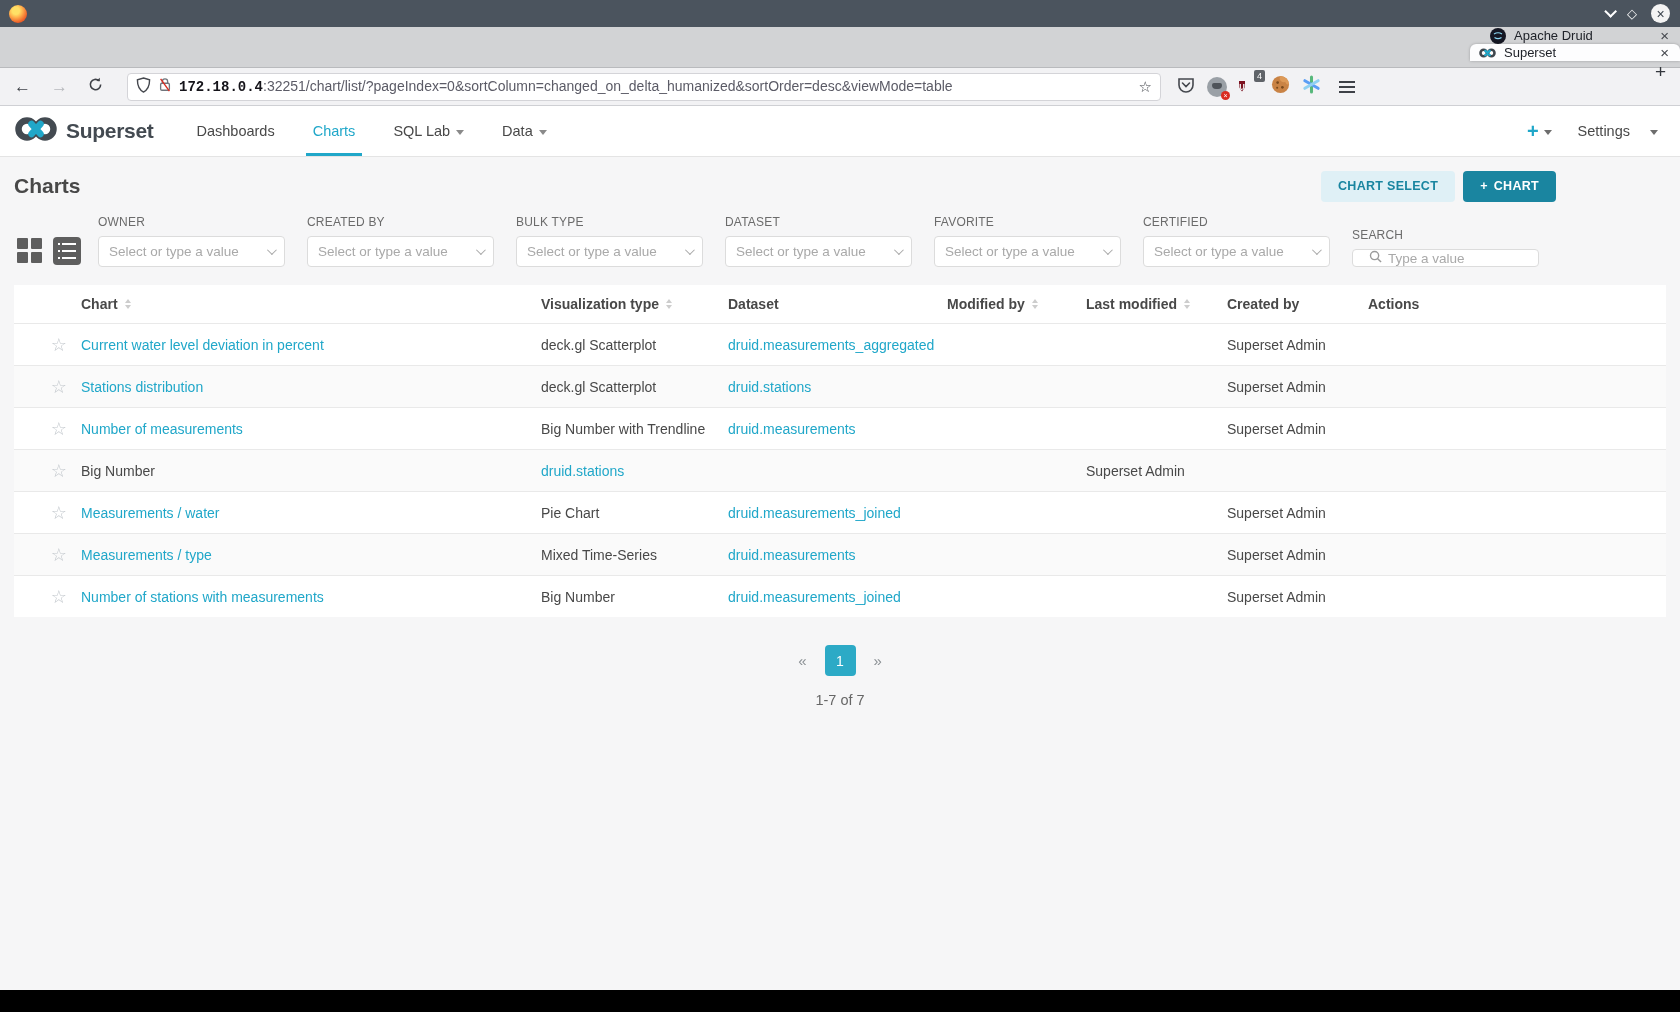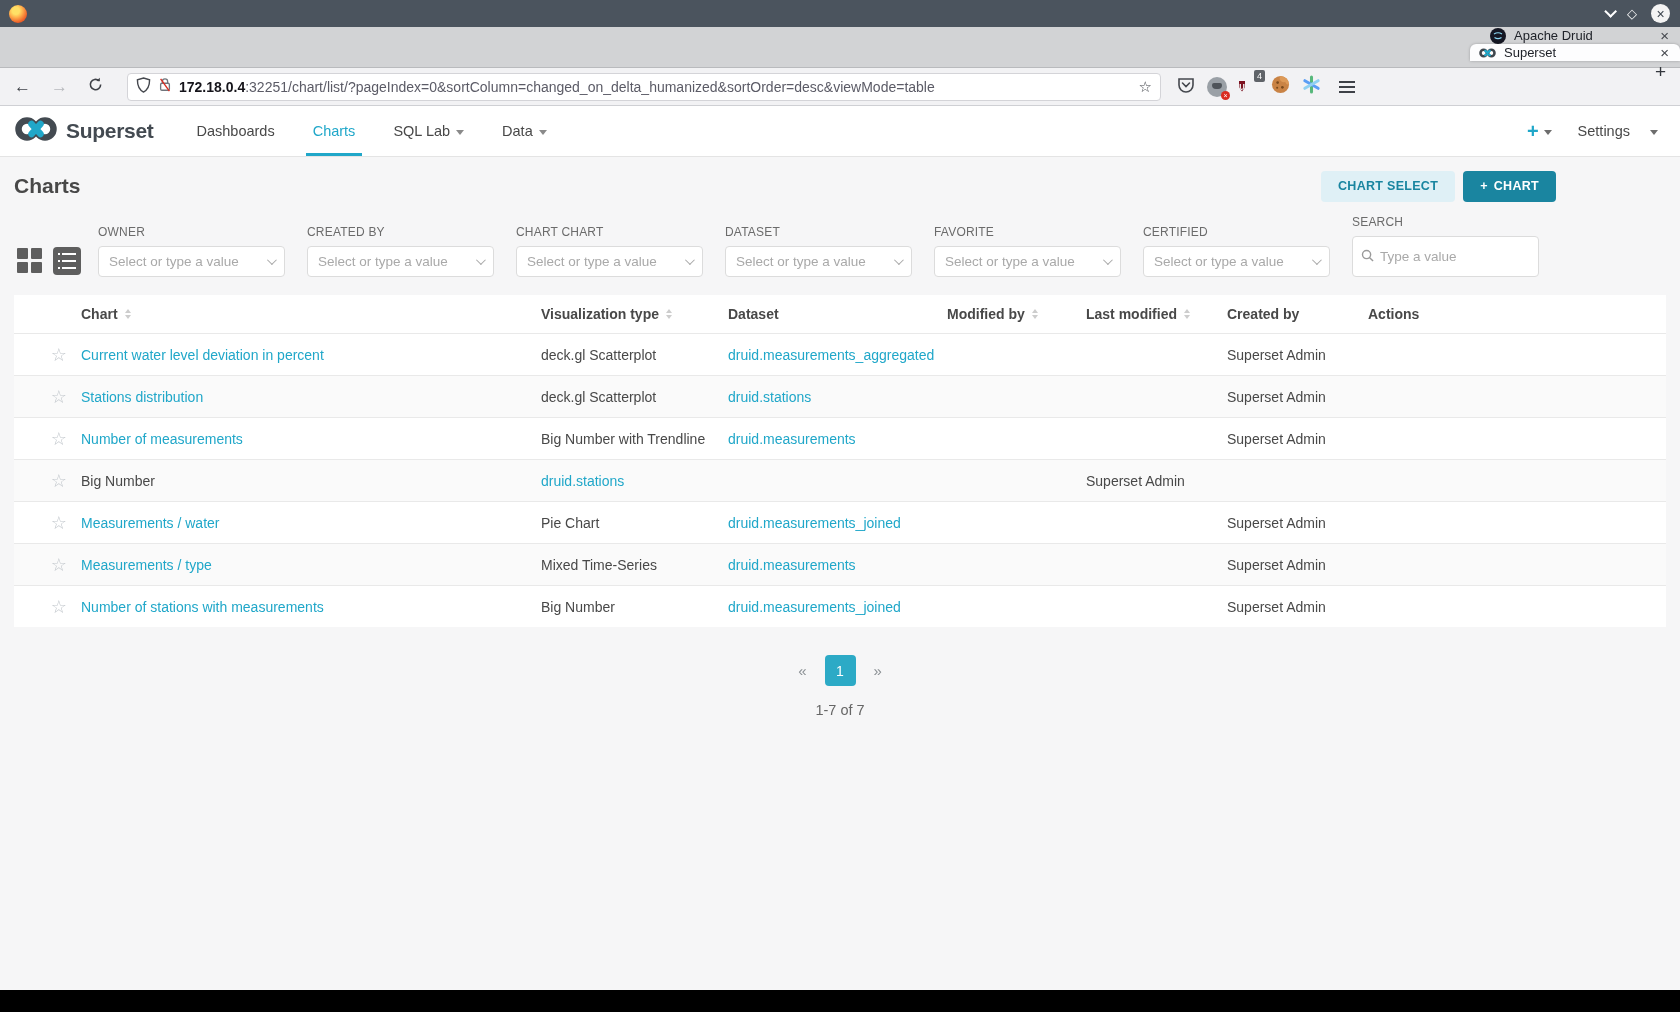--- a/index.html
+++ b/index.html
@@ -27,21 +27,21 @@
   .favicon { width:17px; height:17px; display:flex; align-items:center; justify-content:center; }
   .newtab { font-size:19px; color:#33363c; padding:0 14px 6px 14px; }
 
   
   .toolbar { height:38px; background:#f2f2f4; display:flex; align-items:center; border-bottom:1px solid #cfd0d4; }
   .nav-glyph { font-size:17px; color:#3e4147; padding:0 10px; }
   .nav-glyph.disabled { color:#b7b9bd; }
   .urlbar { height:28px; width:1034px; margin-left:14px; background:#fff; border:1px solid #d4d4d8; border-radius:4px;
     display:flex; align-items:center; padding:0 8px; gap:7px; }
   .url-text { flex:1; font-size:14px; color:#5b5b66; white-space:nowrap; overflow:hidden; }
-  .url-host { color:#15141a; }
+  .url-host { color:#15141a;font-family:Liberation Mono, monospace; }
   .url-star { font-size:15px; color:#44474d; }
   .tb-icons { display:flex; align-items:center; gap:12px; margin-left:16px; }
   .mask-wrap { position:relative; width:20px; height:20px; background:#9aa0a6; border-radius:50%; }
   .mask-inner { position:absolute; left:5px; top:6px; width:10px; height:6px; background:#4f545a; border-radius:2px 2px 4px 4px; }
   .mask-badge { position:absolute; right:-3px; bottom:-3px; width:9px; height:9px; background:#d92d21; border-radius:50%;
     color:#fff; font-size:7px; line-height:9px; text-align:center; }
   .ub-wrap { position:relative; width:20px; height:22px; }
   .ub-shield { width:20px; height:20px; background:#7c1220; clip-path:polygon(0 0,100% 0,100% 58%,50% 100%,0 58%);
     color:#e8e8e8; font-size:10px; text-align:center; line-height:16px; font-weight:bold; }
   .ub-badge { position:absolute; top:-6px; right:-6px; background:#5f6368; color:#fff; font-size:9px;
@@ -80,21 +80,21 @@
   .list-view { width:28px; height:28px; background:#5e5e5e; border-radius:4px; padding:6px 5px; display:flex; flex-direction:column; justify-content:space-between; }
   .list-view i { display:flex; align-items:center; gap:2px; height:2px; }
   .list-view i b { width:2px; height:2px; background:#fff; }
   .list-view i s { flex:1; height:2px; background:#fff; }
   .filter-group { width:187px; margin-right:22px; }
   .filter-label { font-size:12px; color:#6b6b6b; margin-bottom:7px; letter-spacing:.2px; }
   .select { height:31px; background:#fff; border:1px solid #dcdcdc; border-radius:4px; display:flex; align-items:center;
     padding:0 10px; justify-content:space-between; }
   .select-ph { font-size:13.5px; color:#a9a9a9; white-space:nowrap; overflow:hidden; }
   .chev { width:7px; height:7px; border-right:1.6px solid #a9a9a9; border-bottom:1.6px solid #a9a9a9; transform:rotate(45deg) translateY(-2px); flex:none; margin-left:4px; }
-  .searchbox { height:41px; background:#fff; border:1px solid #dcdcdc; border-radius:4px; display:flex; align-items:center; padding:0 8px; gap:6px; }
+  .searchbox { height:18px; background:#fff; border:1px solid #dcdcdc; border-radius:4px; display:flex; align-items:center; padding:0 16px; gap:6px; }
   .searchbox input { border:none; outline:none; width:100%; font-size:13.5px; color:#484848; font-family:inherit; }
   .searchbox input::placeholder { color:#a9a9a9; }
 
   
   .card { margin:4px 14px 0 14px; background:#fff; }
   .tgrid { display:grid; grid-template-columns:67px 460px 187px 219px 139px 141px 141px 1fr; align-items:center; }
   .thead { height:38px; }
   .thead .th { font-size:14px; font-weight:700; color:#484848; display:flex; align-items:center; }
   .sort { display:inline-flex; flex-direction:column; gap:2px; margin-left:7px; }
   .sort i { width:0; height:0; border-left:3.5px solid transparent; border-right:3.5px solid transparent; }
@@ -304,21 +304,21 @@
       </div>
   </div>
   <div class="filter-group">
     <div class="filter-label">CREATED BY</div>
     <div class="select">
         <span class="select-ph">Select or type a value</span>
         <span class="chev"></span>
       </div>
   </div>
   <div class="filter-group">
-    <div class="filter-label">CHART CHART</div>
+    <div class="filter-label">BULK TYPE</div>
     <div class="select">
         <span class="select-ph">Select or type a value</span>
         <span class="chev"></span>
       </div>
   </div>
   <div class="filter-group">
     <div class="filter-label">DATASET</div>
     <div class="select">
         <span class="select-ph">Select or type a value</span>
         <span class="chev"></span>

